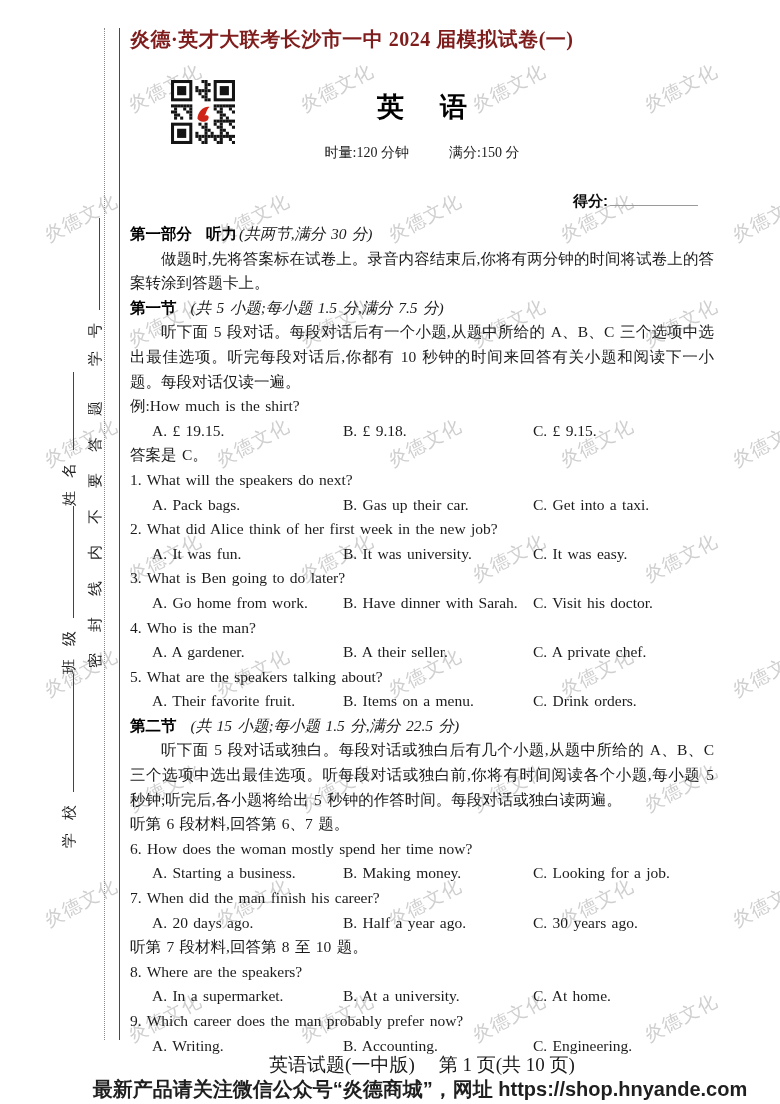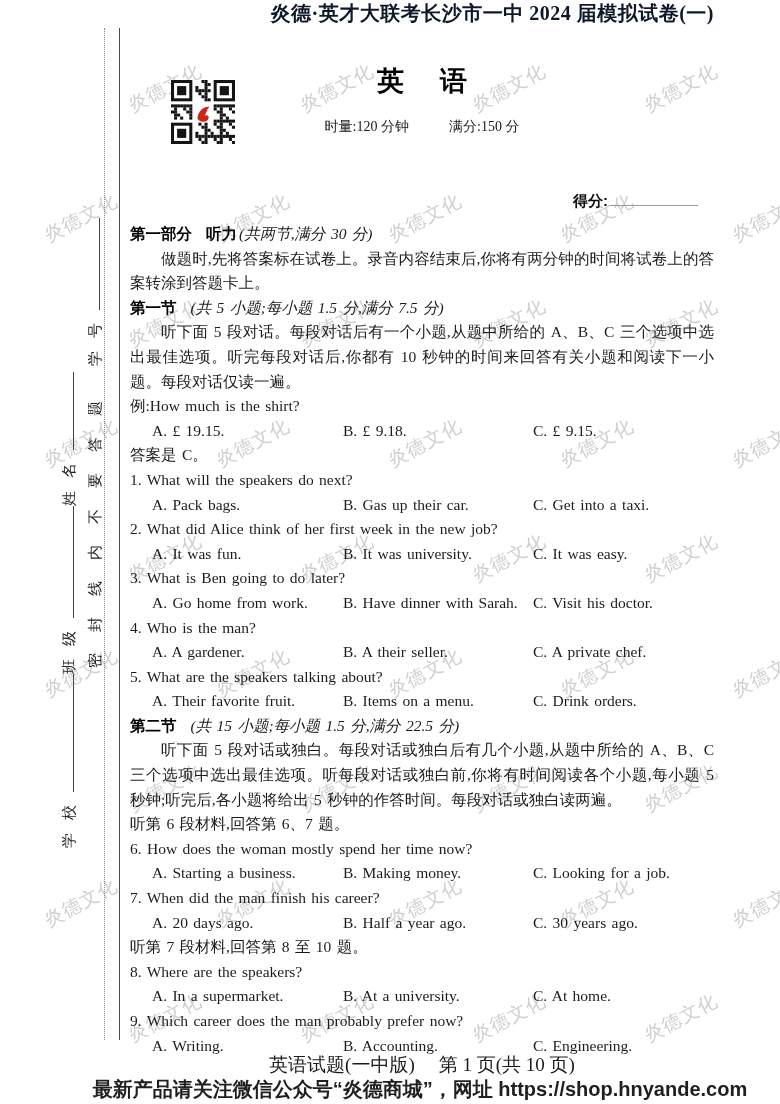--- a/index.html
+++ b/index.html
@@ -22,21 +22,21 @@
   #margin-inner{left:86px;top:668px;}
   #margin-outer{left:60px;top:848px;}
   .seal-chars{letter-spacing:21px;}
   .mlabel{letter-spacing:13px;}
   .mgap{display:inline-block;width:14px;}
   .mline{display:inline-block;height:4px;border-bottom:1.2px solid #444;vertical-align:baseline;}
   .w92{width:92px}.w118{width:118px}.w112{width:112px}.w78{width:78px}
 
   
   .hdr{position:absolute;left:130px;top:0;width:584px;z-index:4;}
-  .exam-title{text-align:right;font-weight:bold;font-size:20px;letter-spacing:.5px;color:#0f172a;}
+  .exam-title{margin-top:26px;text-align:left;font-weight:bold;font-size:20px;letter-spacing:.5px;color:#7f1d1d;}
   .subject{margin-top:36px;text-align:center;font-weight:bold;font-size:27px;color:#000;}
   .subject .c1{margin-right:36px;}
   .meta{margin-top:19px;text-align:center;font-size:14px;color:#1b1b1b;}
   .meta .dur{margin-right:40px;text-align:center;}
   #qr-wrap{position:absolute;left:171px;top:80px;width:64px;height:64px;z-index:4;}
   .score{position:absolute;left:573px;top:192px;z-index:4;font-family:"Liberation Sans",sans-serif;
          font-weight:bold;font-size:15px;color:#0a0a0a;}
   .score-line{display:inline-block;width:88px;border-bottom:1.6px solid #9a9a9a;height:5px;margin-left:2px;}
 
   

